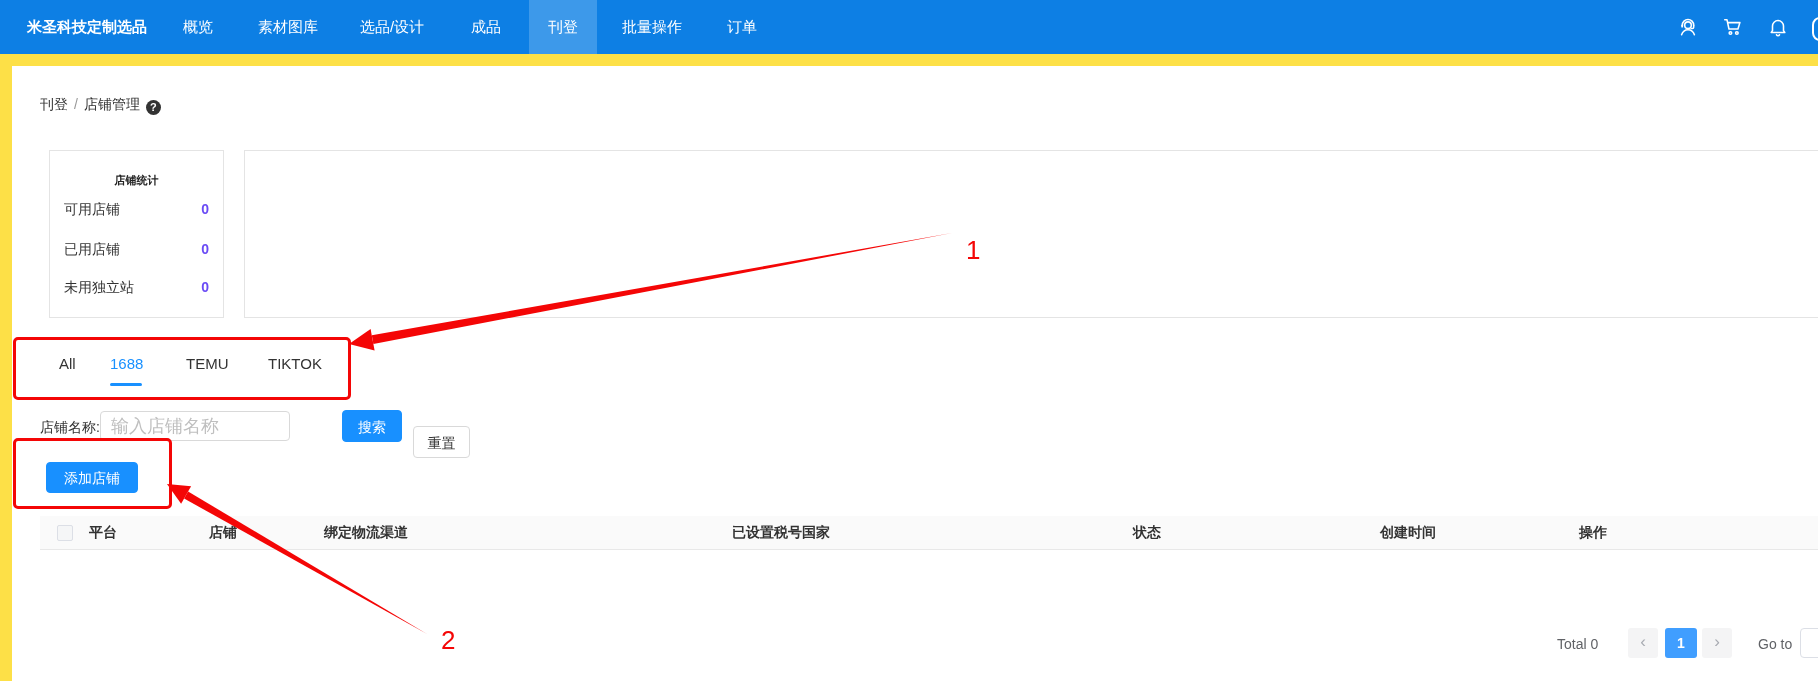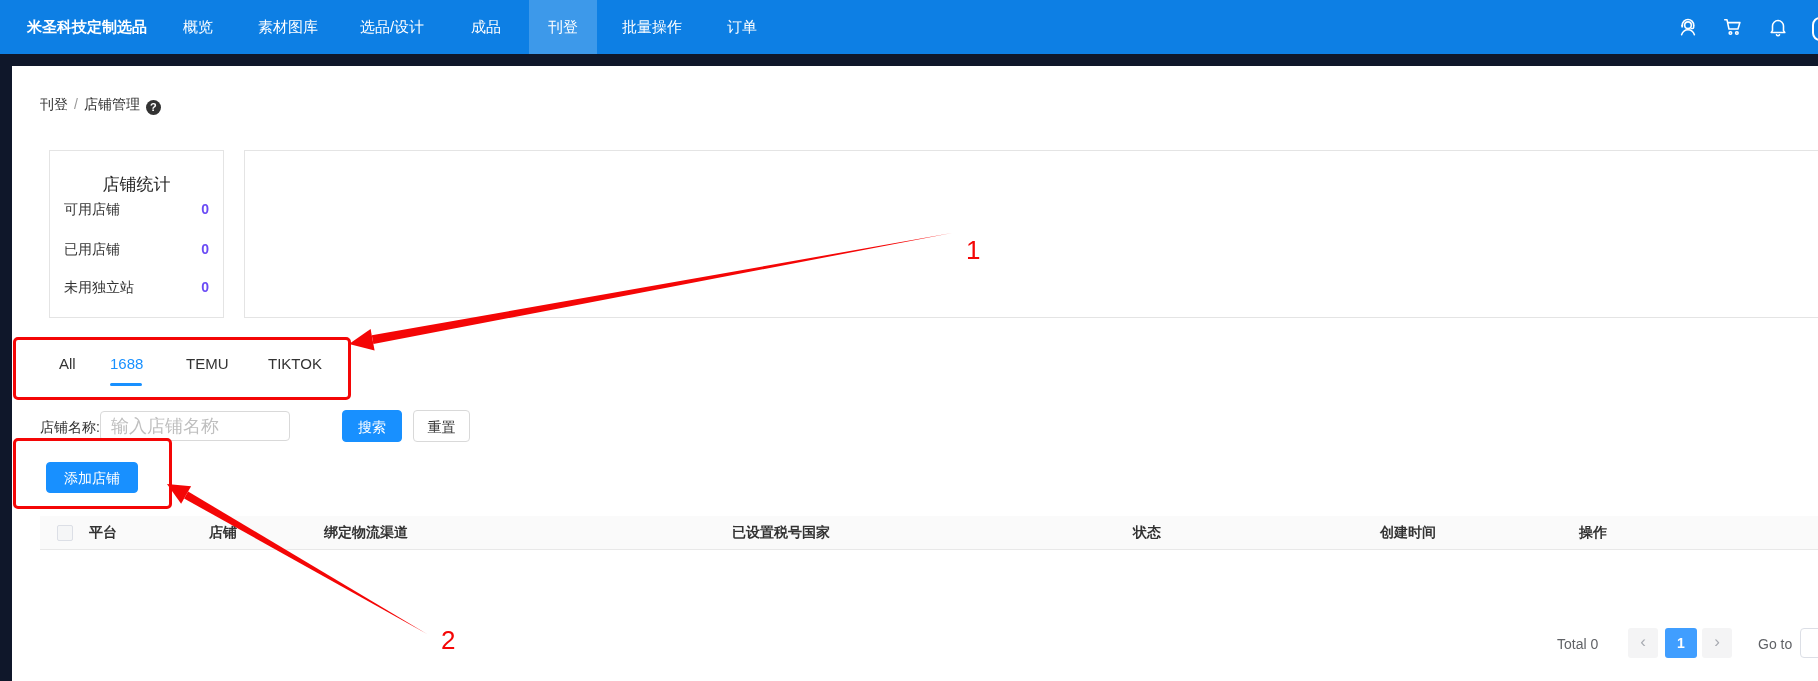--- a/index.html
+++ b/index.html
@@ -1,17 +1,17 @@
 <!DOCTYPE html>
 <html><head>
 <meta charset="utf-8">
 <style>
   html,body{margin:0;padding:0;}
   body{font-family:"Liberation Sans","DejaVu Sans",sans-serif;}
-  #screen{position:relative;width:1818px;height:681px;background:#0f172a;overflow:hidden;}
+  #screen{position:relative;width:1818px;height:681px;background:#fde047;overflow:hidden;}
 
   
   #navbar{position:absolute;left:0;top:0;width:1818px;height:54px;background:#0d7fe4;}
   .brand{position:absolute;left:27px;top:0;height:54px;line-height:54px;color:#fff;font-size:15px;font-weight:bold;}
   .nav-item{position:absolute;top:0;height:54px;line-height:54px;transform:translateX(-50%);
             padding:0 19px;color:#fff;font-size:15px;cursor:pointer;white-space:nowrap;}
   .nav-item.active{background:#3d99ea;}
   .nav-icon{position:absolute;top:16px;width:22px;height:22px;transform:translateX(-50%);cursor:pointer;}
   .nav-icon svg{width:22px;height:22px;display:block;}
   .edge-sliver{position:absolute;left:1812px;top:17px;width:18px;height:20px;border:2px solid #fff;border-radius:8px;background:transparent;}
@@ -19,39 +19,39 @@
   
   #card{position:absolute;left:12px;top:66px;width:1806px;height:615px;background:#fff;}
   
   .breadcrumb{position:absolute;left:28px;top:30px;font-size:14px;color:#333;}
   .breadcrumb .sep{color:#999;margin:0 6px;}
   .help-icon{display:inline-block;vertical-align:-2px;margin-left:6px;width:15px;height:15px;border-radius:50%;
              background:#333;color:#fff;font-size:11px;font-weight:bold;text-align:center;line-height:15px;}
 
   
   .stats-box{position:absolute;left:37px;top:84px;width:173px;height:166px;border:1px solid #e4e4e4;background:#fff;}
-  .stats-title{position:absolute;left:0;top:22px;width:100%;text-align:center;font-size:17px;font-weight:normal;color:#222;}
+  .stats-title{position:absolute;left:0;top:22px;width:100%;text-align:center;font-size:11px;font-weight:bold;color:#222;}
   .stats-row{position:absolute;left:14px;right:14px;height:20px;font-size:14px;color:#333;}
   .stats-row .v{position:absolute;right:0;top:0;font-weight:bold;color:#6a4bf5;}
   .panel-empty{position:absolute;left:232px;top:84px;width:1580px;height:166px;border:1px solid #e4e4e4;background:#fff;}
 
   
   .tab{position:absolute;top:289px;font-size:15px;color:#333;cursor:pointer;}
   .tab.active{color:#1890ff;}
   .tab-underline{position:absolute;left:98px;top:317px;width:32px;height:3px;background:#1890ff;border-radius:2px;}
 
   
   .search-label{position:absolute;left:28px;top:353px;font-size:14px;color:#333;text-align:right;}
   .search-input{position:absolute;left:88px;top:345px;width:190px;height:30px;box-sizing:border-box;
                 border:1px solid #d9d9d9;border-radius:4px;padding:0 10px;font-size:18px;color:#333;outline:none;
                 font-family:"Liberation Sans","DejaVu Sans",sans-serif;}
   .search-input::placeholder{color:#bfbfbf;}
   .btn{position:absolute;height:32px;border-radius:4px;font-size:14px;text-align:center;line-height:32px;cursor:pointer;box-sizing:border-box;}
   .btn-primary{background:#1890ff;color:#fff;border:1px solid #1890ff;}
-  .btn-plain{background:#fff;color:#333;border:1px solid #d9d9d9;}
+  .btn-plain{background:#fff;color:#333;border:1px solid #d9d9d9;margin-top:16px;}
   #btn-search{left:330px;top:344px;width:60px;}
   #btn-reset{left:401px;top:344px;width:57px;}
   #btn-add{left:34px;top:396px;width:92px;height:31px;line-height:31px;}
 
   
   .thead{position:absolute;left:28px;top:450px;width:1778px;height:33px;background:#fafafa;border-bottom:1px solid #e8e8e8;}
   .th{position:absolute;top:8px;font-size:14px;font-weight:bold;color:#333;white-space:nowrap;}
   .th-check{position:absolute;left:17px;top:9px;width:14px;height:14px;border:1px solid #dcdfe6;border-radius:2px;background:#f5f6f7;cursor:pointer;}
   .empty-text{position:absolute;left:0;top:510px;width:1806px;text-align:center;font-size:14px;color:#999;}
 

